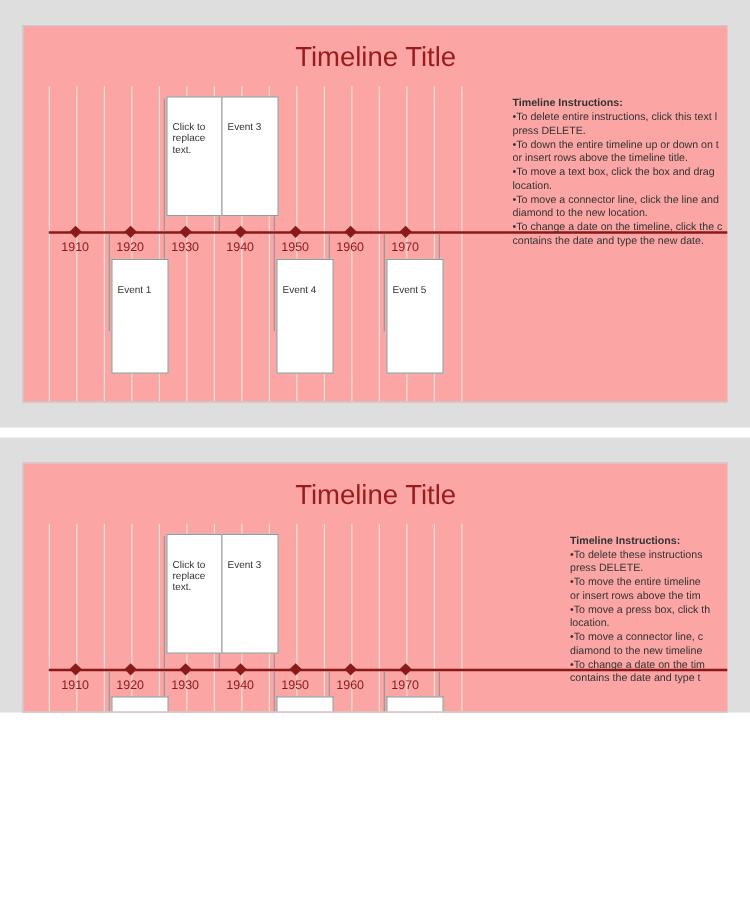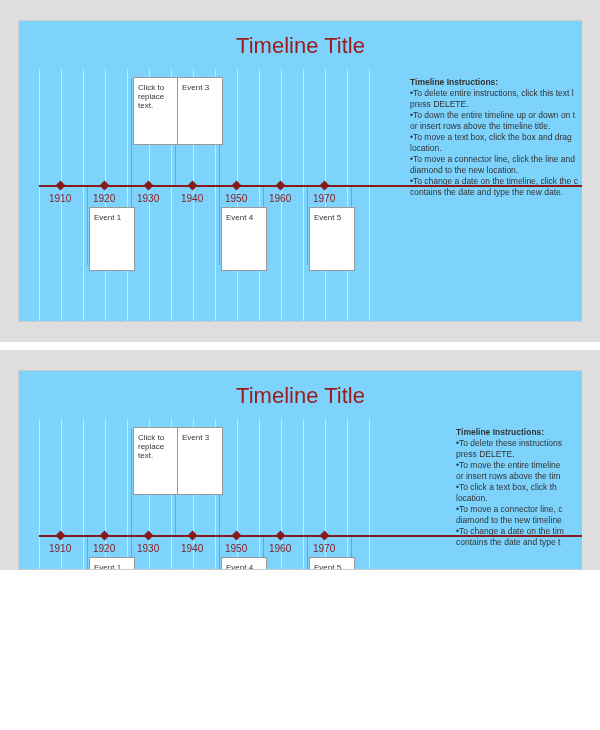--- a/index.html
+++ b/index.html
@@ -1,27 +1,27 @@
 <!DOCTYPE html>
 <html><head>
 <meta charset="utf-8">
 <style>
   body{margin:0;background:#fff;font-family:Verdana,Geneva,sans-serif;font-size:9px;color:#333;width:600px}
   .frame{background:#dedede;padding:20px 18px;margin:0 0 8px 0}
   .frame.second{padding-bottom:0}
-  .page{background:#7dd3fc;border:1px solid #ccc;border-right:none;position:relative;overflow:hidden}
+  .page{background:#fca5a5;border:1px solid #ccc;border-right:none;position:relative;overflow:hidden}
   .p1{height:300px}
   .p2{height:198px}
   .title{font-family:"Trebuchet MS",sans-serif;font-size:22px;color:#9a1b1b;text-align:center;padding:12px 0 8px 0;font-weight:400}
   .grid{position:absolute;left:20px;top:48px;right:0;bottom:0}
   .vline{position:absolute;top:0;bottom:0;width:1px;background:#e8dfd8}
   .axis{position:absolute;left:0;right:0;height:2px;background:#8a1a1a;top:116px}
   .diamond{position:absolute;width:7px;height:7px;background:#8a1a1a;transform:rotate(45deg);top:-3px}
   .plabel{position:absolute;top:124px;font-size:10px;color:#8a1a1a}
-  .ebox{position:absolute;border:1px solid #999;background:#fff;padding:5px 4px;font-size:8px;line-height:1.15;width:36px}
+  .ebox{position:absolute;border:1px solid #999;background:#fff;padding:19px 4px;font-size:8px;line-height:1.15;width:36px}
   .etall{height:56px}
   .elow{height:52px}
   .conn{position:absolute;width:1px;background:#999}
   .instr{position:absolute;font-size:8.5px;line-height:1.3;right:0;top:56px;width:172px}
   .instr2{width:126px}
   .instr b{font-weight:bold}
 </style>
 </head>
 <body>
 
@@ -157,21 +157,21 @@
       <div class="ebox elow" style="left:182px;top:138px;height:12px;border-bottom:none">Event 4</div>
       <div class="ebox elow" style="left:270px;top:138px;height:12px;border-bottom:none">Event 5</div>
     </div>
 
     <div class="instr instr2">
       <b>Timeline Instructions:</b><br>
       •<span>To delete these instructions</span><br>
       <span>press DELETE.</span><br>
       •<span>To move the entire timeline</span><br>
       <span>or insert rows above the tim</span><br>
-      •<span>To click a text box, click th</span><br>
+      •<span>To move a press box, click th</span><br>
       <span>location.</span><br>
       •<span>To move a connector line, c</span><br>
       <span>diamond to the new timeline</span><br>
       •<span>To change a date on the tim</span><br>
       <span>contains the date and type t</span>
     </div>
   </div>
 </div>
 
 </body></html>

